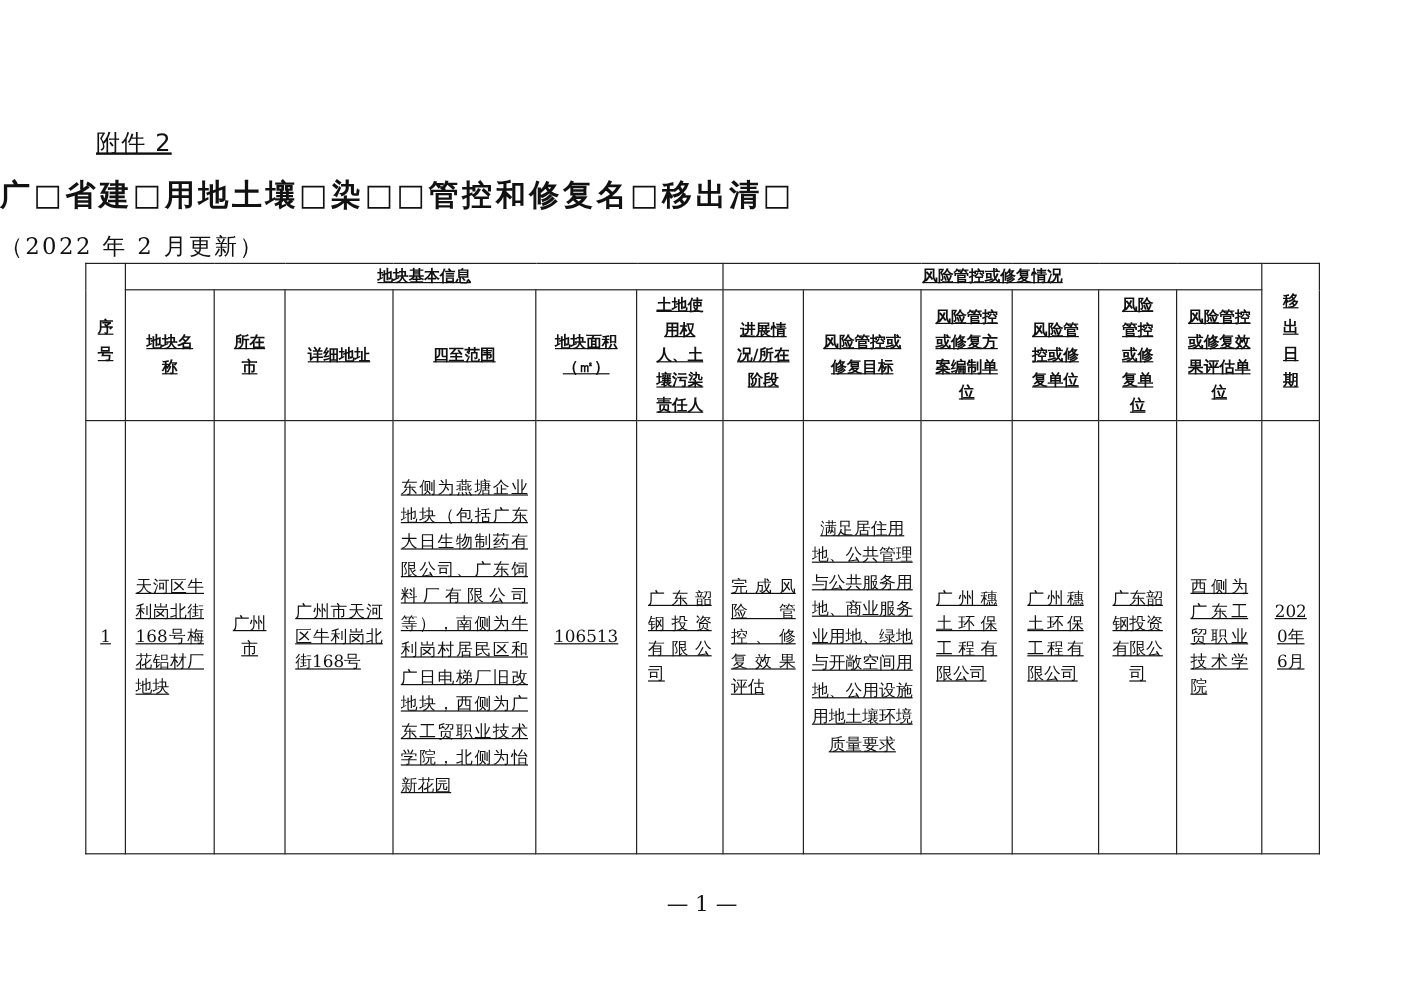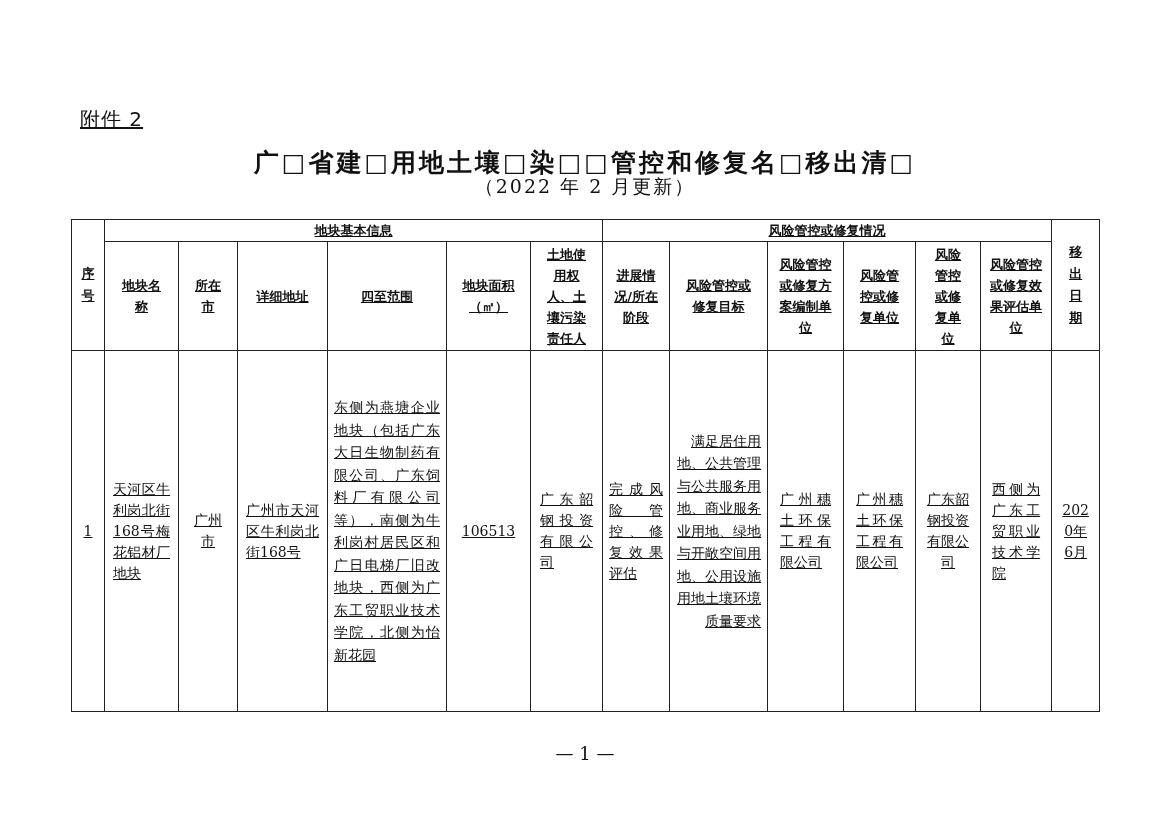--- a/index.html
+++ b/index.html
@@ -1,23 +1,23 @@
 <!DOCTYPE html>
 <html><head>
 <meta charset="utf-8">
 <style>
   html, body { margin: 0; padding: 0; background: #ffffff; }
   body { width: 1170px; height: 827px; position: relative; overflow: hidden;
          font-family: "DejaVu Serif", "Liberation Serif", serif; color: #111; }
   .attachment { position: absolute; left: 80px; top: 106px; font-size: 20px;
                 font-family: "DejaVu Sans", "Liberation Sans", sans-serif; letter-spacing: 1px; text-decoration: underline; }
-  .title { position: absolute; left: 0; width: 1170px; top: 146px; text-align: center;
+  .title { position: absolute; left: 0; width: 1170px; top: 146px; 
            font-size: 25px; font-weight: bold; letter-spacing: 3px;
            font-family: "DejaVu Sans", "Liberation Sans", sans-serif; }
-  .subtitle { position: absolute; left: 0; width: 1170px; top: 174px; text-align: center;
+  .subtitle { position: absolute; left: 0; width: 1170px; top: 193px; text-align: left;
               font-size: 19px; letter-spacing: 2px; }
   table.main { position: absolute; left: 71px; top: 219px; border-collapse: collapse;
                table-layout: fixed; width: 1028px; }
   table.main td, table.main th { border: 1px solid #222; padding: 0; text-align: center;
                vertical-align: middle; font-size: 14px; line-height: 21px; text-decoration: underline; }
   table.main th { font-weight: bold; font-family: "DejaVu Sans", "Liberation Sans", sans-serif; font-size: 13px; }
   table.main { border: 1.5px solid #111; }
   .cell { padding: 0 7px; word-break: break-all; }
   .cell.just { text-align: justify; text-align-last: left; }
   .page-num { position: absolute; left: 0; width: 1170px; top: 743px; text-align: center;
@@ -111,21 +111,21 @@
           <div class="cell just" style="padding:0 6px;line-height:22.5px">东侧为燕塘企业地块（包括广东大日生物制药有限公司、广东饲料厂有限公司等），南侧为牛利岗村居民区和广日电梯厂旧改地块，西侧为广东工贸职业技术学院，北侧为怡新花园</div>
         </td>
     <td>106513</td>
     <td>
           <div class="cell just" style="padding:0 9px">广东韶钢投资有限公司</div>
         </td>
     <td>
           <div class="cell just" style="padding:0 6px">完成风险管控、修复效果评估</div>
         </td>
     <td>
-          <div class="cell" style="padding:0 6px;text-align:right;line-height:22.5px">满足居住用地、公共管理与公共服务用地、商业服务业用地、绿地与开敞空间用地、公用设施用地土壤环境质量要求</div>
+          <div class="cell" style="padding:0 6px;text-align:center;line-height:22.5px">满足居住用地、公共管理与公共服务用地、商业服务业用地、绿地与开敞空间用地、公用设施用地土壤环境质量要求</div>
         </td>
     <td>
           <div class="cell just" style="padding:0 12px">广州穗土环保工程有限公司</div>
         </td>
     <td>
           <div class="cell just" style="padding:0 12px">广州穗土环保工程有限公司</div>
         </td>
     <td>
           <div class="cell" style="padding:0 8px">广东韶钢投资有限公司</div>
         </td>

